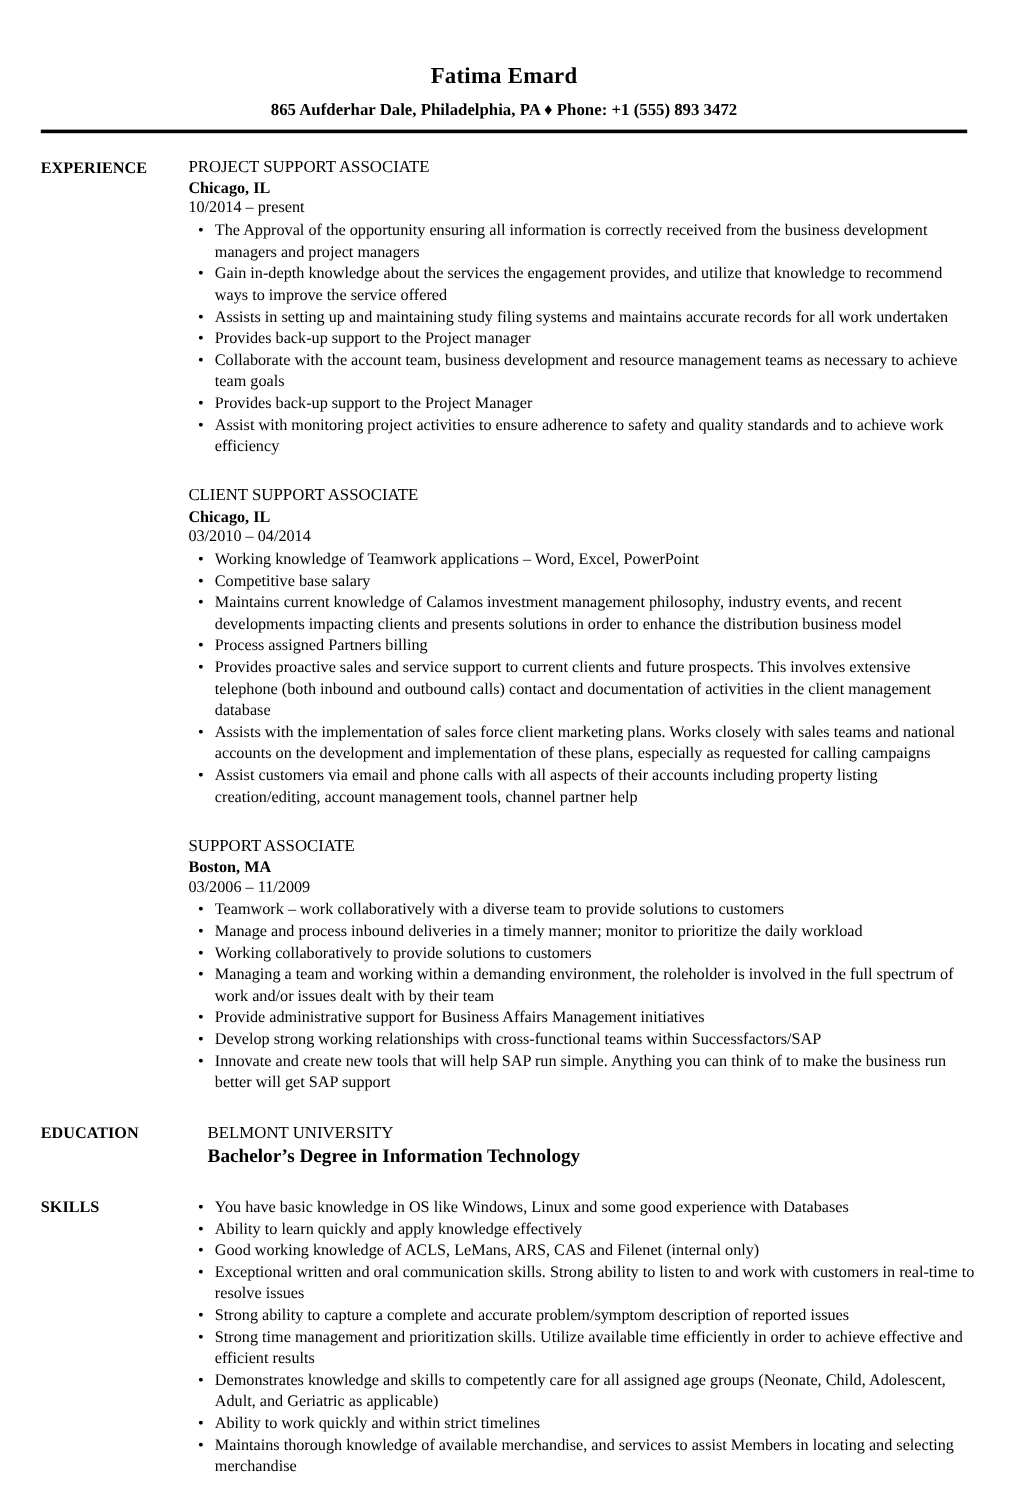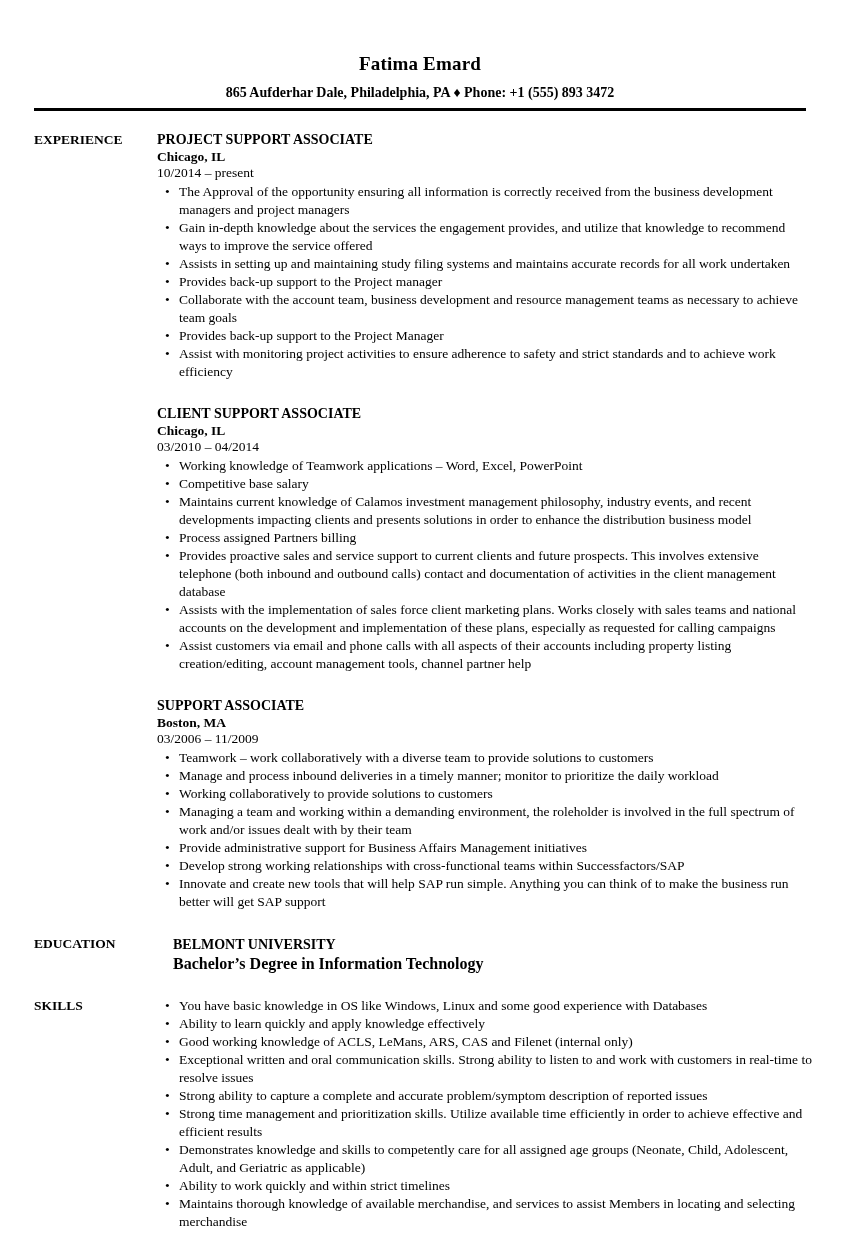--- a/index.html
+++ b/index.html
@@ -51,21 +51,21 @@
     flex: 0 0 123px;
     width: 123px;
     font-weight: bold;
     font-size: 13.5px;
     line-height: 18px;
   }
   .section-content { flex: 1; min-width: 0; }
   
   .job + .job { margin-top: 24px; }
   .job-title {
-    font-weight: bold;
+    font-weight: normal;
     font-size: 14px;
     line-height: 18px;
   }
   .job-location {
     font-weight: bold;
     font-size: 13.5px;
     line-height: 16px;
   }
   .job-dates {
     font-size: 13.5px;
@@ -84,21 +84,21 @@
     line-height: 18px;
   }
   ul.bullets li::before {
     content: "\2022";
     position: absolute;
     left: 8px;
     top: 0;
   }
   
   .edu-school {
-    font-weight: bold;
+    font-weight: normal;
     font-size: 14px;
     line-height: 19px;
   }
   .edu-degree {
     font-weight: bold;
     font-size: 16px;
     line-height: 19px;
   }
 </style>
 </head>
@@ -119,21 +119,21 @@
         <div class="job-title">PROJECT SUPPORT ASSOCIATE</div>
         <div class="job-location">Chicago, IL</div>
         <div class="job-dates">10/2014 – present</div>
         <ul class="bullets">
             <li>The Approval of the opportunity ensuring all information is correctly received from the business development managers and project managers</li>
             <li>Gain in-depth knowledge about the services the engagement provides, and utilize that knowledge to recommend ways to improve the service offered</li>
             <li>Assists in setting up and maintaining study filing systems and maintains accurate records for all work undertaken</li>
             <li>Provides back-up support to the Project manager</li>
             <li>Collaborate with the account team, business development and resource management teams as necessary to achieve team goals</li>
             <li>Provides back-up support to the Project Manager</li>
-            <li>Assist with monitoring project activities to ensure adherence to safety and strict standards and to achieve work efficiency</li>
+            <li>Assist with monitoring project activities to ensure adherence to safety and quality standards and to achieve work efficiency</li>
           </ul>
       </div>
 
       <div class="job">
         <div class="job-title">CLIENT SUPPORT ASSOCIATE</div>
         <div class="job-location">Chicago, IL</div>
         <div class="job-dates">03/2010 – 04/2014</div>
         <ul class="bullets">
             <li>Working knowledge of Teamwork applications – Word, Excel, PowerPoint</li>
             <li>Competitive base salary</li>

